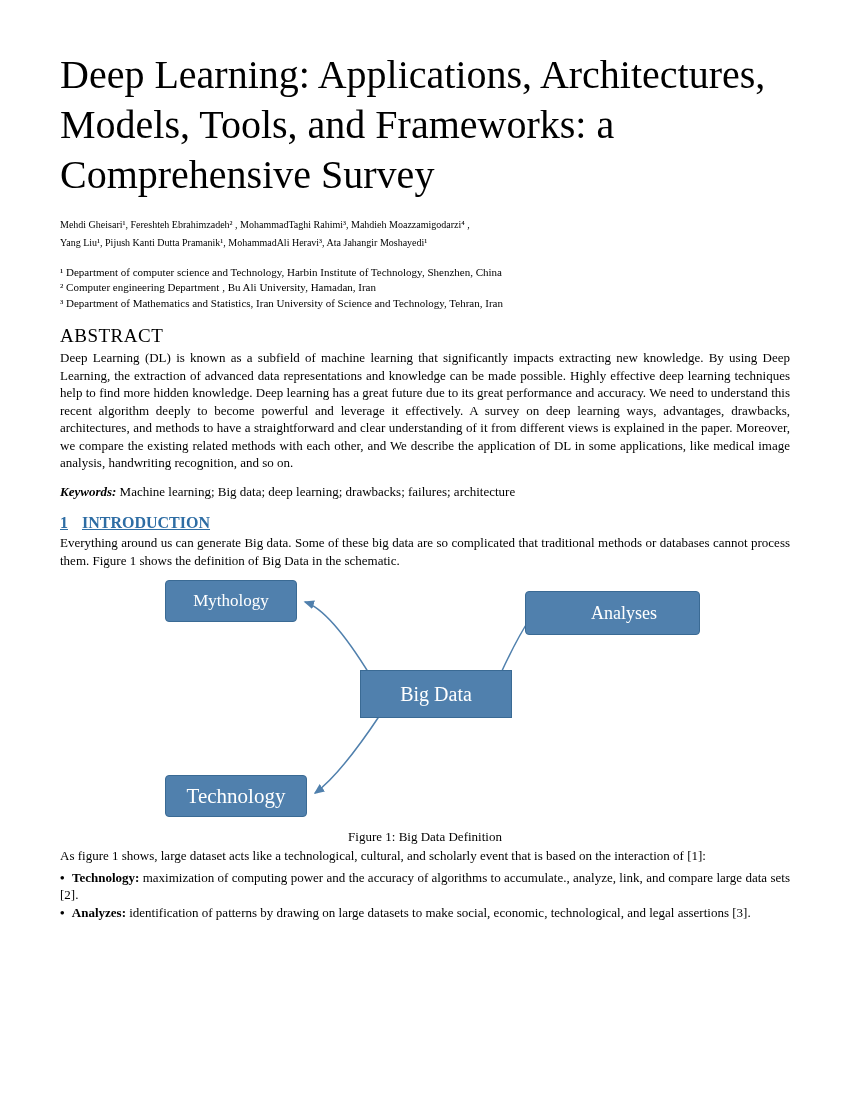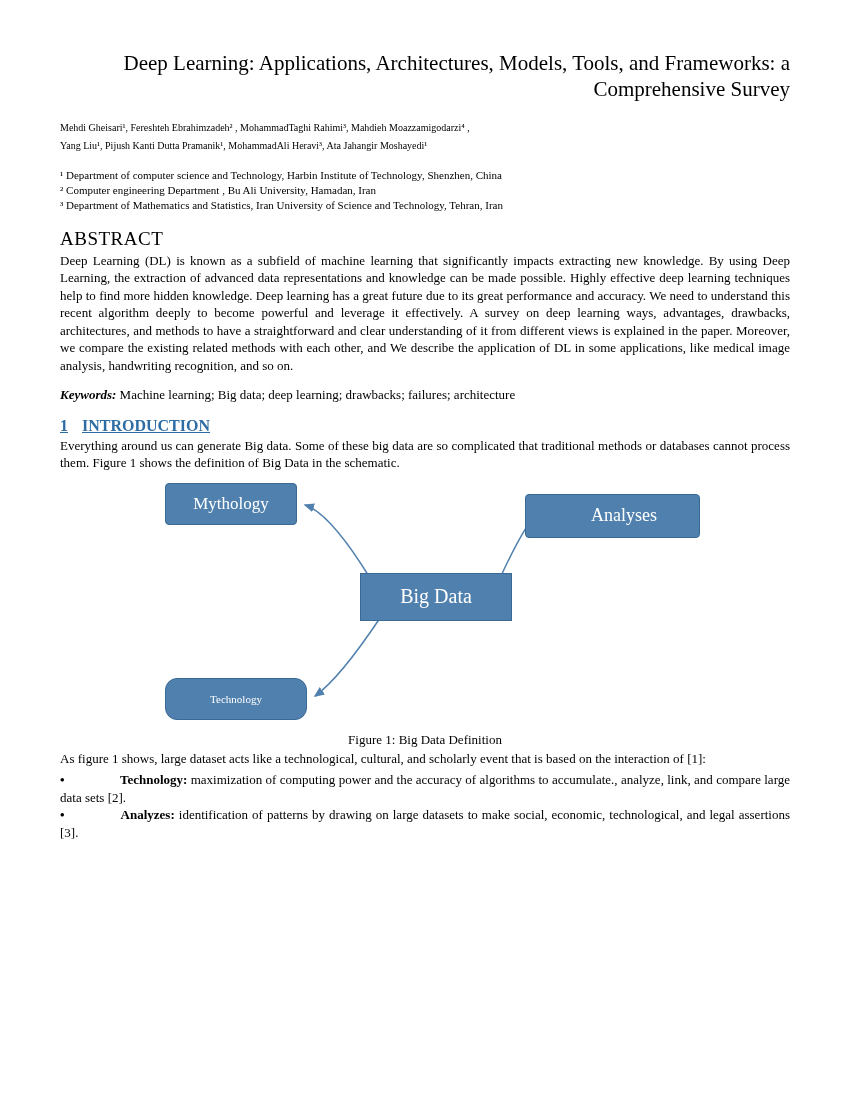--- a/index.html
+++ b/index.html
@@ -5,22 +5,22 @@
   body {
     margin: 0;
     padding: 50px 60px;
     font-family: Georgia, 'Times New Roman', serif;
     color: #000;
     background: #fff;
     width: 850px;
     box-sizing: border-box;
   }
   .title {
-    font-size: 21px;
-    text-align: right;
+    font-size: 40px;
+    text-align: left;
     font-weight: normal;
     margin: 0 0 18px 0;
     line-height: 1.25;
   }
   .authors {
     font-size: 10px;
     margin-bottom: 4px;
     line-height: 1.4;
   }
   .affiliations {
@@ -74,40 +74,40 @@
     border: 1px solid #3a6a94;
     text-align: center;
     display: flex;
     align-items: center;
     justify-content: center;
     font-family: Georgia, serif;
   }
   .box-myth { left: 35px; top: 5px; width: 130px; height: 40px; font-size: 17px; border-radius: 4px; }
   .box-analyses { right: 20px; top: 16px; width: 150px; height: 42px; font-size: 18px; border-radius: 4px; padding-left: 23px; }
   .box-bigdata { left: 230px; top: 95px; width: 150px; height: 46px; font-size: 20px; }
-  .box-tech { left: 35px; top: 200px; width: 140px; height: 40px; font-size: 11px; border-radius: 12px; }
+  .box-tech { left: 35px; top: 200px; width: 140px; height: 40px; font-size: 21px; border-radius: 4px; }
   .arrow-svg {
     position: absolute;
     left: 0; top: 0;
     width: 590px;
     height: 250px;
     pointer-events: none;
   }
   .figure-caption {
     text-align: center;
     font-size: 13px;
     margin: 2px 0 2px 0;
   }
   .bullet {
     font-size: 13px;
     text-align: justify;
     line-height: 1.35;
     margin: 0;
   }
-  .bullet-label { font-weight: bold; margin-left: 48px; }
+  .bullet-label { font-weight: bold; }
   .dot-bullet { font-weight: bold; margin-right: 4px; }
 </style>
 </head>
 <body>
 
 <h1 class="title">Deep Learning: Applications, Architectures, Models, Tools, and Frameworks: a Comprehensive Survey</h1>
 
 <div class="authors">Mehdi Gheisari¹, Fereshteh Ebrahimzadeh² , MohammadTaghi Rahimi³, Mahdieh Moazzamigodarzi⁴ ,</div>
 <div class="authors">Yang Liu¹, Pijush Kanti Dutta Pramanik¹, MohammadAli Heravi³, Ata Jahangir Moshayedi¹</div>
 

